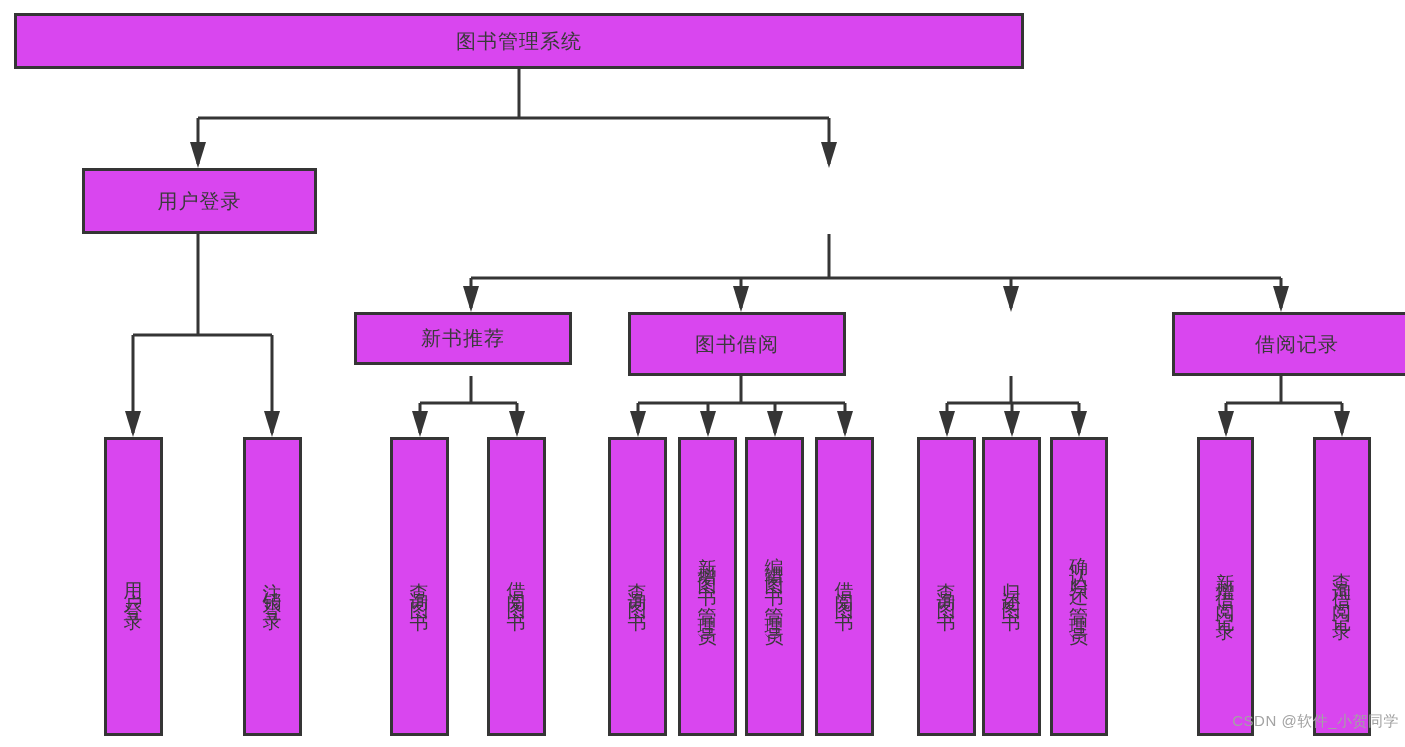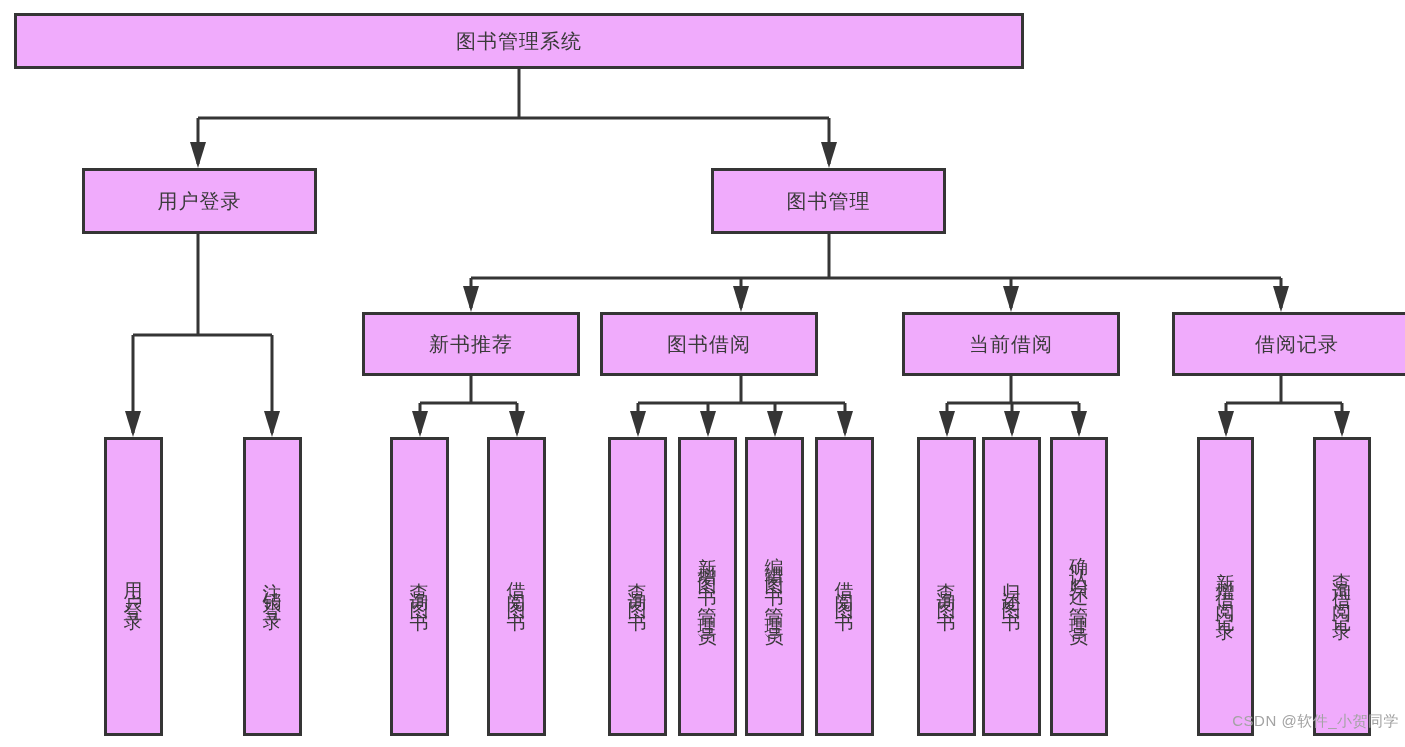--- a/index.html
+++ b/index.html
@@ -33,21 +33,21 @@
     stroke-width: 3;
     fill: none;
   }
   .connectors polygon {
     fill: var(--line, #353535);
     stroke: none;
   }
   .node {
     position: absolute;
     border: 3px solid var(--line, #353535);
-    background: #f0abfc;
+    background: #d946ef;
     display: flex;
     align-items: center;
     justify-content: center;
   }
   .hnode .lbl {
     font-size: 20px;
     color: var(--text, #3a3a3a);
     letter-spacing: 1px;
     white-space: nowrap;
   }
@@ -121,32 +121,26 @@
     </g>
   </svg>
 
   <div class="node hnode root" style="left:14px;top:13px;width:1010px;height:56px">
     <span class="lbl">图书管理系统</span>
   </div>
 
   <div class="node hnode" style="left:82px;top:168px;width:235px;height:66px">
     <span class="lbl">用户登录</span>
   </div>
-  <div class="node hnode" style="left:711px;top:168px;width:235px;height:66px">
-    <span class="lbl">图书管理</span>
-  </div>
 
-  <div class="node hnode" style="left:362px;top:312px;width:218px;height:64px">
+  <div class="node hnode" style="left:354px;top:312px;width:218px;height:53px">
     <span class="lbl">新书推荐</span>
   </div>
-  <div class="node hnode" style="left:600px;top:312px;width:218px;height:64px">
+  <div class="node hnode" style="left:628px;top:312px;width:218px;height:64px">
     <span class="lbl">图书借阅</span>
-  </div>
-  <div class="node hnode" style="left:902px;top:312px;width:218px;height:64px">
-    <span class="lbl">当前借阅</span>
   </div>
   <div class="node hnode" style="left:1172px;top:312px;width:250px;height:64px">
     <span class="lbl">借阅记录</span>
   </div>
 
   <div class="node vnode" style="left:104px;top:437px;width:59px;height:299px">
     <span class="vlbl">用户登录</span>
   </div>
   <div class="node vnode" style="left:243px;top:437px;width:59px;height:299px">
     <span class="vlbl">注销登录</span>

